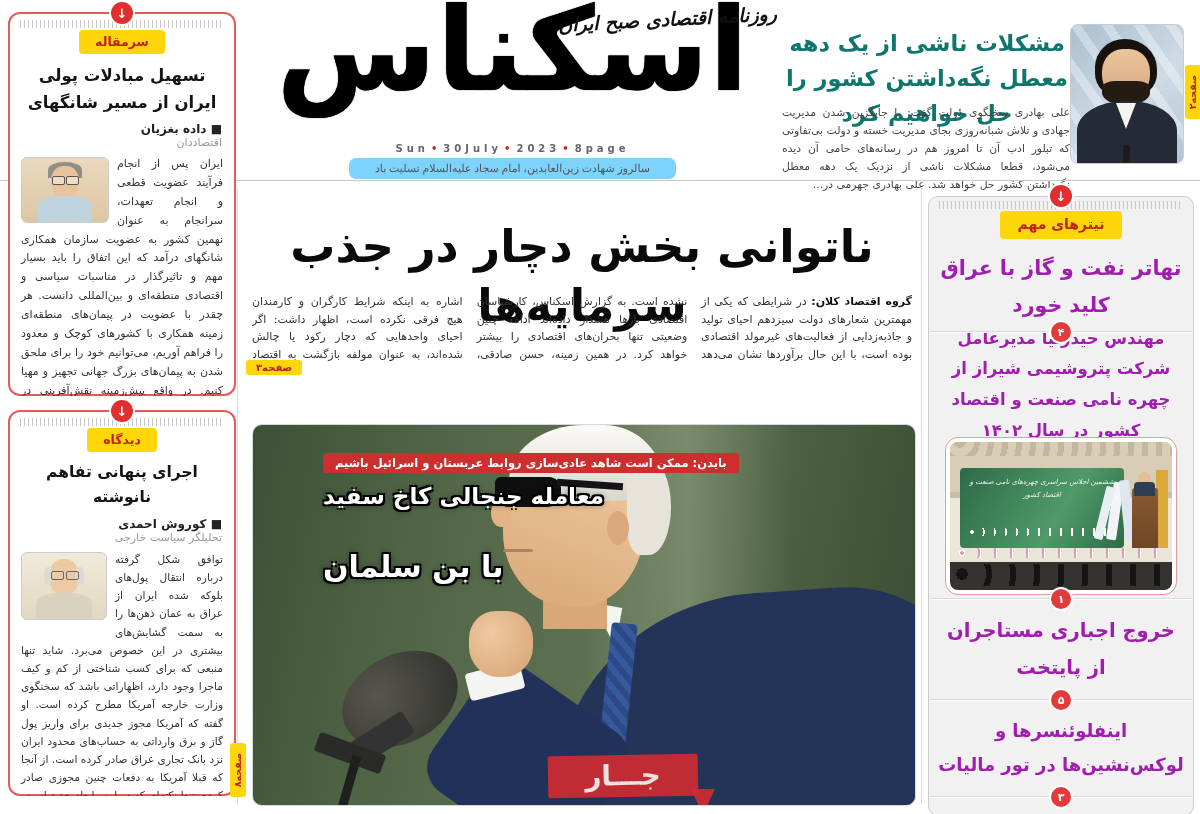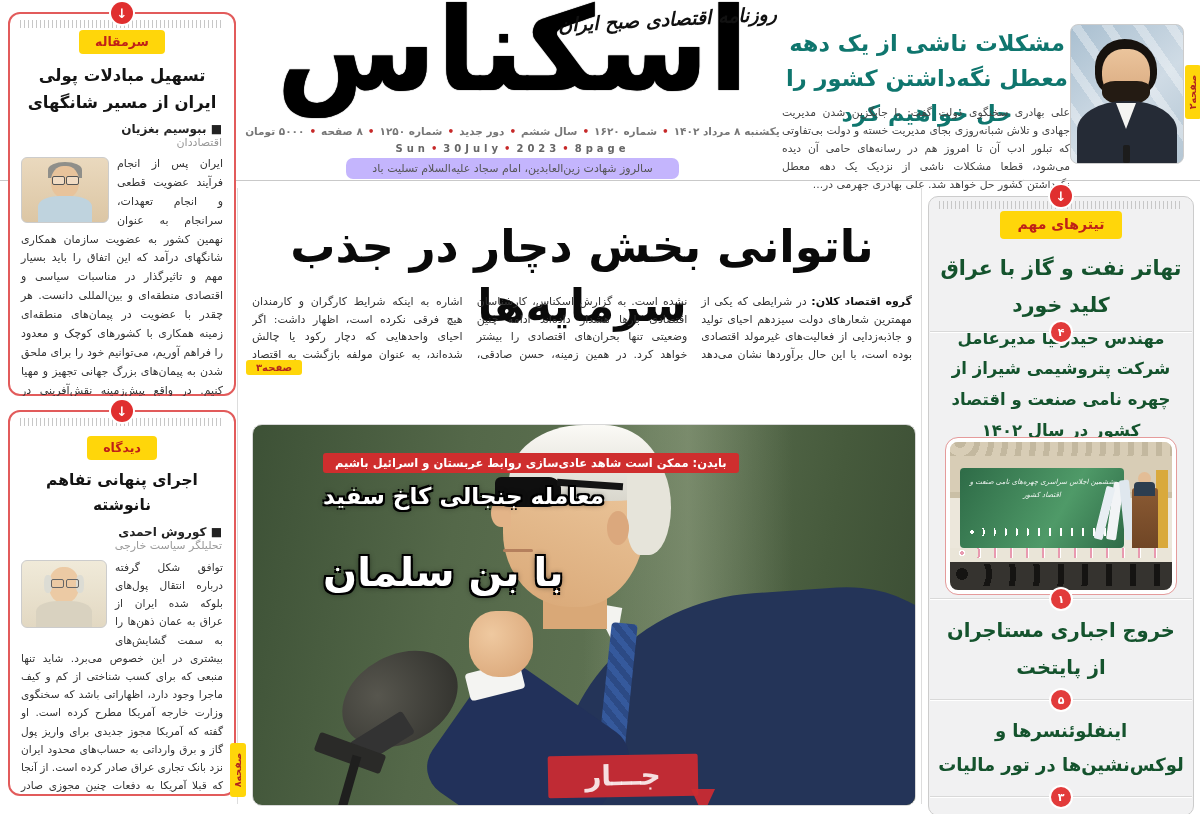--- a/index.html
+++ b/index.html
@@ -33,21 +33,21 @@
   .logo{position:absolute;top:-14px;left:0;right:0;font-size:116px;font-weight:bold;color:#000;line-height:1.1;
         text-shadow:0 0 1px #000;}
   .tagline{position:absolute;top:8px;right:8px;font-size:19px;font-weight:bold;font-style:italic;
         font-family:"DejaVu Serif",serif;color:#111;transform:rotate(-3deg);z-index:2;}
   .dateline{position:absolute;top:125px;left:0;right:0;font-size:10.5px;color:#777;font-weight:bold;}
   .dlp:not(:last-child)::after{content:"•";color:#c62828;margin:0 5px;}
   .dateline-en{position:absolute;top:143px;left:0;right:0;direction:ltr;font-size:10px;color:#666;
         font-weight:bold;letter-spacing:4px;}
   .dle:not(:last-child)::after{content:"•";color:#c62828;margin:0 2px;}
   .condolence-wrap{position:absolute;top:157px;left:0;right:0;text-align:center;}
-  .condolence{display:inline-block;background:#c4b5fd;border-radius:7px;padding:4px 26px;font-size:11px;color:#555;}
+  .condolence{display:inline-block;background:#7dd3fc;border-radius:7px;padding:4px 26px;font-size:11px;color:#555;font-family:Liberation Serif, serif;}
 
   
   .top-article{position:absolute;left:782px;top:10px;width:400px;height:164px;}
   .ta-headline{position:absolute;left:4px;top:16px;width:282px;text-align:center;font-weight:bold;
         font-size:22.5px;line-height:1.55;color:#0f766e;}
   .ta-lead{position:absolute;left:0;top:94px;width:288px;font-size:10.8px;line-height:1.66;
         text-align:justify;color:#444;}
   .ta-photo{position:absolute;left:288px;top:14px;width:112px;height:138px;border:1px solid #ccc;
         border-radius:8px;overflow:hidden;background:linear-gradient(140deg,#a9bfd0,#cfdbe5 55%,#b4c6d4);}
 
@@ -66,54 +66,51 @@
   .photo-block{position:absolute;left:252px;top:424px;width:662px;height:380px;border:1px solid #d8d8d8;
         border-radius:10px;overflow:hidden;
         background:linear-gradient(100deg,#3d5136 0%,#546849 30%,#5e7252 55%,#465a3c 82%,#3a4c33 100%);}
   .pb-light{position:absolute;left:330px;top:0;width:210px;height:380px;
         background:linear-gradient(90deg,transparent,rgba(205,215,185,.28),transparent);}
   .pb-kicker{position:absolute;left:70px;top:28px;background:#cf2e2e;color:#fff;font-weight:bold;
         font-size:11.5px;padding:3px 12px;border-radius:3px;z-index:5;}
   .pb-h{position:absolute;color:#fff;font-weight:bold;z-index:5;
         text-shadow:2px 2px 0 #000,-2px -2px 0 #000,2px -2px 0 #000,-2px 2px 0 #000,0 0 6px rgba(0,0,0,.8);}
   .pb-h1{left:70px;top:58px;font-size:23px;}
-  .pb-h2{left:70px;top:124px;font-size:40px;}
+  .pb-h2{left:70px;top:124px;font-size:30px;}
   .watermark{position:absolute;left:295px;top:330px;width:150px;height:42px;background:rgba(204,43,49,.93);
         color:rgba(255,255,255,.85);font-size:28px;font-weight:bold;text-align:center;line-height:42px;
         transform:rotate(-1deg);z-index:6;border-radius:2px;}
   .watermark-tail{position:absolute;left:438px;top:364px;width:0;height:0;z-index:6;
         border-top:26px solid rgba(204,43,49,.93);border-left:12px solid transparent;border-right:12px solid transparent;}
 
   
   .sidebar{position:absolute;left:928px;top:196px;width:264px;height:618px;background:#f1f1f2;
         border:1px solid #ccc;border-radius:10px;}
   .sidebar .inner{overflow:hidden;height:100%;border-radius:9px;display:flex;flex-direction:column;}
   .sb-header{height:46px;text-align:center;}
-  .sb-item{text-align:center;font-weight:bold;color:#14532d;display:flex;align-items:center;justify-content:center;padding:0 8px;}
+  .sb-item{text-align:center;font-weight:bold;color:#a21caf;display:flex;align-items:center;justify-content:center;padding:0 8px;}
   .sb-sep{position:relative;height:0;border-top:1px solid #d9d9d9;margin:0 1px;box-shadow:0 1px 0 #fff;}
   .sb-num{position:absolute;top:-10px;left:50%;transform:translateX(-50%);width:20px;height:20px;border-radius:50%;
         background:#e23b3b;color:#fff;font-size:11px;font-weight:bold;display:flex;align-items:center;
         justify-content:center;box-shadow:0 0 0 2px #fff;z-index:3;}
   .conf-photo{width:222px;height:148px;margin:0 auto 4px;border:4px solid #fff;outline:1px solid #e59b9b;
         border-radius:12px;position:relative;overflow:hidden;background:linear-gradient(#d8cdb6 0 34%,#cabfa6 34% 38%,#ece7db 38% 100%);}
 
   
   .abs{position:absolute;}
 </style>
 </head>
 <body>
 
 <div class="page">
 
   <div class="masthead">
     <div class="tagline">روزنامه اقتصادی صبح ایران</div>
     <div class="logo">اسکناس</div>
-    <div class="dateline">
-      <span class="dlp">یکشنبه ۸ مرداد ۱۴۰۲</span><span class="dlp">شماره ۱۶۲۰</span><span class="dlp">سال ششم</span><span class="dlp">دور جدید</span><span class="dlp">شماره ۱۲۵۰</span><span class="dlp">۸ صفحه</span><span class="dlp">۵۰۰۰ تومان</span>
-    </div>
     <div class="dateline-en">
       <span class="dle">Sun</span><span class="dle">30July</span><span class="dle">2023</span><span class="dle">8page</span>
     </div>
     <div class="condolence-wrap">
       <span class="condolence">سالروز شهادت زین‌العابدین، امام سجاد علیه‌السلام تسلیت باد</span>
     </div>
   </div>
 
   <div class="top-article">
     <div class="ta-headline">مشکلات ناشی از یک دهه معطل نگه‌داشتن کشور را حل خواهیم کرد</div>
@@ -135,41 +132,41 @@
   <div class="hline" style="left:0;top:180px;width:1200px;background:#c9c9c9;"></div>
   <div class="vline" style="left:237px;top:188px;height:616px;"></div>
   <div class="vline" style="left:921px;top:188px;height:616px;"></div>
 
   <div class="red-box" style="left:8px;top:12px;height:380px;">
     <div class="arrow-circle">↓</div>
     <div class="inner">
       <div class="hatch"></div>
       <div style="text-align:center;margin-top:2px;"><span class="badge-yellow">سرمقاله</span></div>
       <div class="col-headline">تسهیل مبادلات پولی ایران از مسیر شانگهای</div>
-      <div class="col-author">■ ببوسیم بغزیان</div>
+      <div class="col-author">■ داده بغزیان</div>
       <div class="col-role">اقتصاددان</div>
       <div class="col-body">
         <span class="portrait" style="width:86px;height:64px;background:linear-gradient(#ead9be,#dcc6a4);">
           <span class="abs" style="left:26px;top:4px;width:34px;height:16px;background:#8f8f8a;border-radius:50% 50% 0 0;"></span>
           <span class="abs" style="left:29px;top:8px;width:28px;height:32px;background:#e8c39b;border-radius:45%;"></span>
           <span class="abs" style="left:30px;top:18px;width:11px;height:7px;border:1px solid #555;border-radius:2px;background:rgba(255,255,255,.4);"></span>
           <span class="abs" style="left:44px;top:18px;width:11px;height:7px;border:1px solid #555;border-radius:2px;background:rgba(255,255,255,.4);"></span>
           <span class="abs" style="left:16px;top:38px;width:54px;height:26px;background:#bfd3de;border-radius:40% 40% 0 0;"></span>
         </span>
         <span>ایران پس از انجام فرآیند عضویت قطعی و انجام تعهدات، سرانجام به عنوان نهمین کشور به عضویت سازمان همکاری شانگهای درآمد که این اتفاق را باید بسیار مهم و تاثیرگذار در مناسبات سیاسی و اقتصادی منطقه‌ای و بین‌المللی دانست. هر چقدر با عضویت در پیمان‌های منطقه‌ای زمینه همکاری با کشورهای کوچک و معدود را فراهم آوریم، می‌توانیم خود را برای ملحق شدن به پیمان‌های بزرگ جهانی تجهیز و مهیا کنیم. در واقع پیش‌زمینه نقش‌آفرینی در مبادلات مالی و تجارت جهان، حضور در پیمان‌های منطقه‌ای و سپس سازمان‌ها و پیمان‌های بزرگ بین‌المللی و جهانی است...</span>
       </div>
 
     </div>
   </div>
 
   <div class="red-box" style="left:8px;top:410px;height:382px;">
     <div class="arrow-circle">↓</div>
     <div class="inner">
       <div class="hatch"></div>
-      <div style="text-align:center;margin-top:10px;"><span class="badge-yellow">دیدگاه</span></div>
+      <div style="text-align:center;margin-top:2px;"><span class="badge-yellow">دیدگاه</span></div>
       <div class="col-headline" style="font-size:15.5px;">اجرای پنهانی تفاهم نانوشته</div>
       <div class="col-author">■ کوروش احمدی</div>
       <div class="col-role">تحلیلگر سیاست خارجی</div>
       <div class="col-body" style="font-size:10.6px;">
         <span class="portrait" style="width:84px;height:66px;background:linear-gradient(#f0ead9,#e2d8c2);">
           <span class="abs" style="left:27px;top:6px;width:30px;height:36px;background:#eccaa4;border-radius:46%;"></span>
           <span class="abs" style="left:22px;top:14px;width:8px;height:18px;background:#dcdcd4;border-radius:40%;"></span>
           <span class="abs" style="left:54px;top:14px;width:8px;height:18px;background:#dcdcd4;border-radius:40%;"></span>
           <span class="abs" style="left:29px;top:18px;width:11px;height:7px;border:1px solid #666;border-radius:2px;"></span>
           <span class="abs" style="left:44px;top:18px;width:11px;height:7px;border:1px solid #666;border-radius:2px;"></span>

